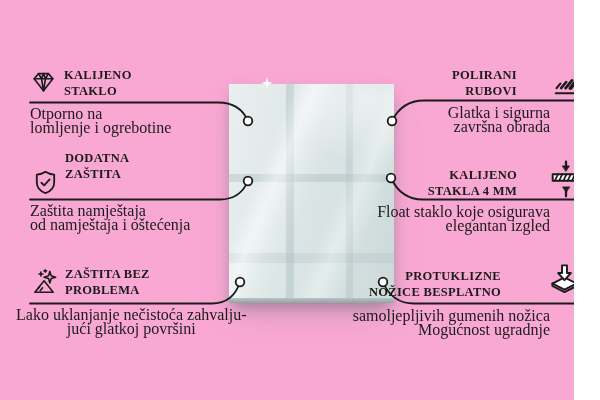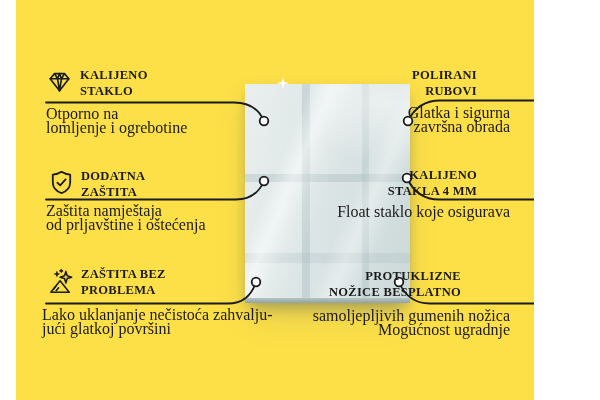--- a/index.html
+++ b/index.html
@@ -1,21 +1,20 @@
 <!DOCTYPE html>
 <html><head>
 <meta charset="utf-8">
 <style>
   html,body{margin:0;padding:0;background:#fff;}
   #canvas{
-    position:relative;width:518px;height:400px;overflow:hidden;
-    background:#fde047;
+    position:relative;width:574px;height:400px;overflow:hidden;
+    background:#f9a8d4;
     font-family:"Liberation Serif", serif;
     color:#1b1b1b;
-    margin-left:16px;
   }
   
   #glass{
     position:absolute;left:229px;top:84px;width:165px;height:219px;
     background:linear-gradient(102deg,#e9efee 0%,#e1e9e9 28%,#dbe4e4 52%,#d3dfdf 78%,#ccd9d9 100%);
     box-shadow:0 7px 14px -4px rgba(70,85,88,.45), 0 16px 30px -6px rgba(110,125,128,.25);
     border-radius:1px;
   }
   #glass .vbar,#glass .hbar{position:absolute;background:rgba(150,172,175,.30);}
   #glass .vbar{top:0;bottom:0;width:8px;}
@@ -42,22 +41,22 @@
     font-weight:bold;font-size:12.5px;line-height:16px;letter-spacing:.3px;
   }
   .title span{display:block;}
   .desc{position:absolute;margin:0;font-size:16px;line-height:13.5px;}
   .desc span{display:block;white-space:nowrap;}
   .ra{text-align:right;}
   .icon{position:absolute;display:block;line-height:0;}
   svg.glyph{stroke:#1b1b1b;fill:none;stroke-linecap:round;stroke-linejoin:round;}
   
   #c1-icon{left:29px;top:68px;}   #c1-title{left:64px;top:67px;}  #c1-desc{left:30px;top:107px;}
-  #c2-icon{left:31px;top:167px;}  #c2-title{left:65px;top:168px;font-family:Liberation Serif, serif;} #c2-desc{left:30px;top:204px;}
-  #c3-icon{left:31px;top:268px;}  #c3-title{left:65px;top:266px;} #c3-desc{left:26px;top:308px;}
+  #c2-icon{left:31px;top:167px;}  #c2-title{left:65px;top:150px;font-family:Liberation Serif, serif;} #c2-desc{left:30px;top:204px;}
+  #c3-icon{left:31px;top:268px;}  #c3-title{left:65px;top:266px;} #c3-desc{left:16px;top:308px;text-align:center;}
   #c4-icon{left:551px;top:66px;}  #c4-title{right:57px;top:67px;} #c4-desc{right:24px;top:106px;}
   #c5-icon{left:549px;top:160px;} #c5-title{right:57px;top:167px;}#c5-desc{right:24px;top:205px;}
   #c6-icon{left:548px;top:262px;} #c6-title{right:73px;top:268px;}#c6-desc{right:24px;top:309px;}
   #connectors{position:absolute;left:0;top:0;pointer-events:none;}
 </style>
 </head>
 <body>
 
 <div id="canvas">
 
@@ -114,21 +113,21 @@
       <path d="M12 3.2 C10 4.6 7.4 5.4 4.8 5.5 L4.8 11.8 C4.8 16.2 7.7 19.3 12 20.8 C16.3 19.3 19.2 16.2 19.2 11.8 L19.2 5.5 C16.6 5.4 14 4.6 12 3.2 Z"></path>
       <path d="M8.6 12.2 L10.9 14.4 L15.4 9.4"></path>
     </svg>
   </span>
   <h3 class="title" id="c2-title">
     <span>DODATNA</span>
     <span>ZAŠTITA</span>
   </h3>
   <p class="desc" id="c2-desc">
     <span>Zaštita namještaja</span>
-    <span>od prljavštine i oštećenja</span>
+    <span>od namještaja i oštećenja</span>
   </p>
 
   <span class="icon" id="c3-icon">
     <svg class="glyph" width="29" height="29" viewBox="0 0 24 24" stroke-width="1.3">
       <path d="M3.2 20 L10.8 10.6 L18.4 20 Z"></path>
       <path d="M5.4 17.6 L7.2 15.4 M7.6 18.8 L9.6 16.4"></path>
       <path d="M15.6 2.8 L16.7 6.5 L20.4 7.6 L16.7 8.7 L15.6 12.4 L14.5 8.7 L10.8 7.6 L14.5 6.5 Z"></path>
       <path d="M8.2 3.4 V6.6 M6.6 5 H9.8"></path>
       <path d="M11.8 1.4 V3.4 M10.8 2.4 H12.8"></path>
     </svg>
@@ -169,20 +168,21 @@
       <path d="M12 25.2 V21.8" stroke-width="1.6"></path>
       <path d="M9.6 22.2 H14.4 L12 18.6 Z" fill="#1b1b1b" stroke-width="0.6" transform="rotate(180 12 20.4)"></path>
     </svg>
   </span>
   <h3 class="title ra" id="c5-title">
     <span>KALIJENO</span>
     <span>STAKLA 4 MM</span>
   </h3>
   <p class="desc ra" id="c5-desc">
     <span>Float staklo koje osigurava</span>
+    <span>elegantan izgled</span>
   </p>
 
   <span class="icon" id="c6-icon">
     <svg class="glyph" width="33" height="37" viewBox="0 0 24 26" stroke-width="1.4">
       <path d="M3.2 15.2 V17.0 L12 21.4 L20.8 17.0 V15.2"></path>
       <path d="M12 10.8 L20.8 15.2 L12 19.6 L3.2 15.2 Z" fill="#ffffff"></path>
       <path d="M10.2 2 H13.8 V7.6 H16.6 L12 12.8 L7.4 7.6 H10.2 Z" fill="#ffffff"></path>
     </svg>
   </span>
   <h3 class="title ra" id="c6-title">

